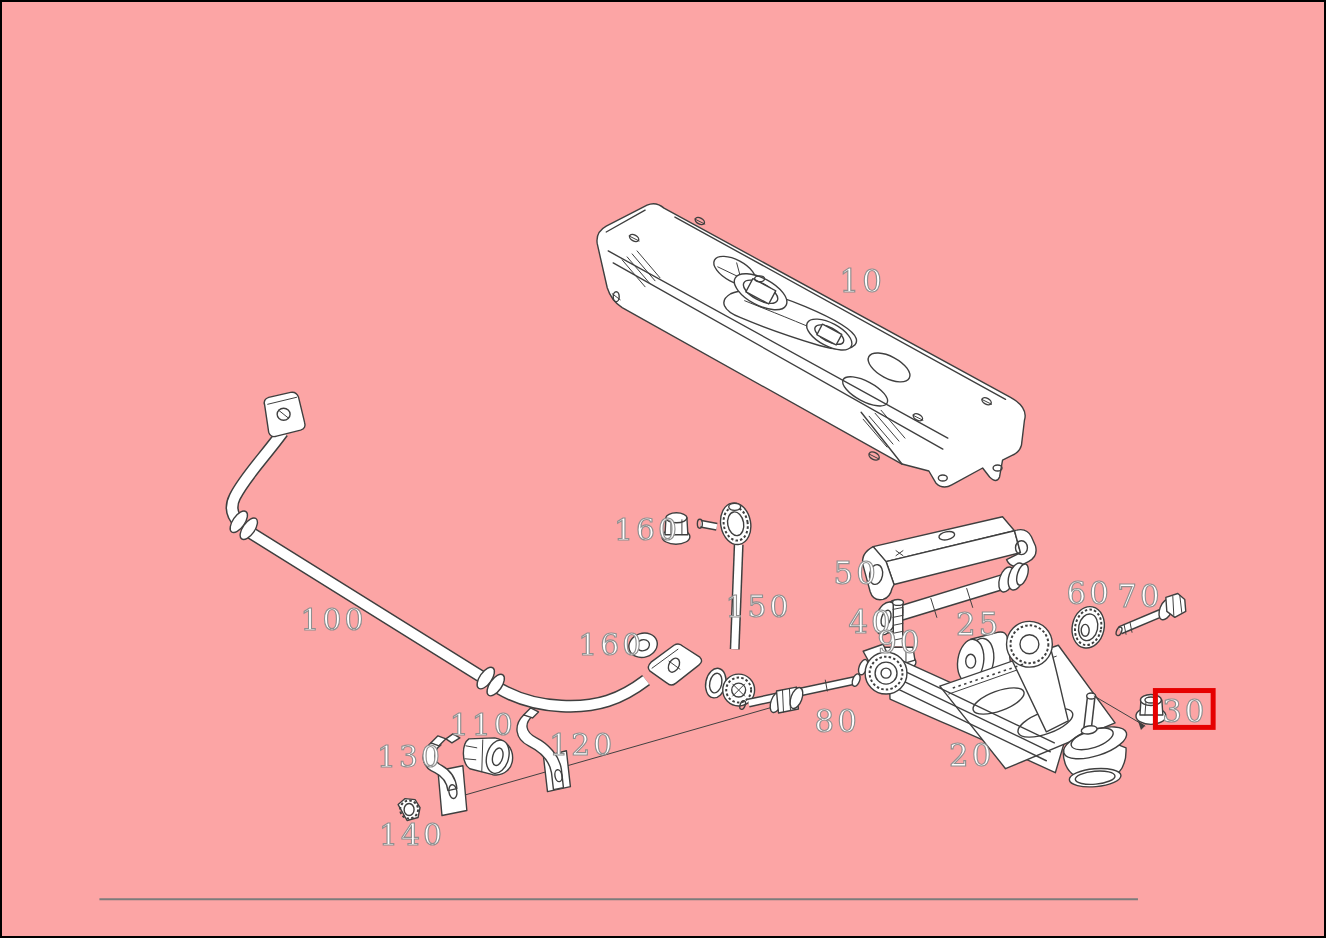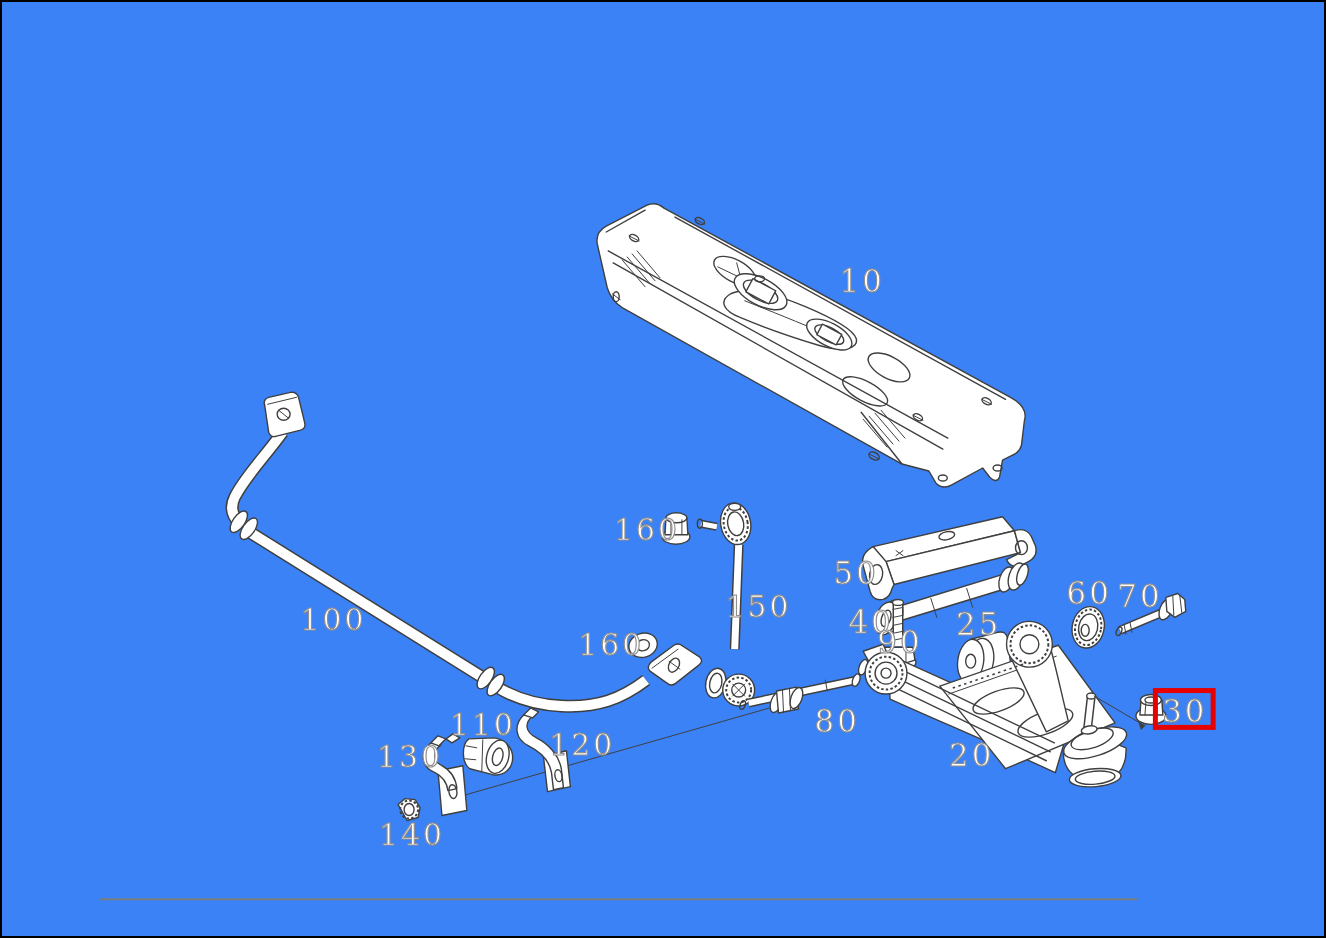--- a/index.html
+++ b/index.html
@@ -1,21 +1,21 @@
 <!DOCTYPE html>
 <html><head>
 <meta charset="utf-8">
 <style>
   html,body { margin:0; padding:0; background:#ffffff; }
   .frame {
     position:relative;
     width:1326px; height:938px;
     box-sizing:border-box;
     border:2px solid #000000;
-    background:#3b82f6;
+    background:#fca5a5;
     overflow:hidden;
     font-family:"Liberation Sans", sans-serif;
   }
   svg { display:block; }
   .ln  { fill:none; stroke:#3f3f3f; stroke-width:1.4; stroke-linecap:round; stroke-linejoin:round; }
   .lnt { fill:none; stroke:#3f3f3f; stroke-width:1;   stroke-linecap:round; }
   .fw  { fill:#ffffff; stroke:#3f3f3f; stroke-width:1.4; stroke-linejoin:round; }
   .tubo{ fill:none; stroke:#3f3f3f; stroke-linecap:butt; }
   .tubi{ fill:none; stroke:#ffffff; stroke-linecap:butt; }
   .knurl{ fill:none; stroke:#3f3f3f; stroke-width:2; stroke-dasharray:2.5 2.2; }

